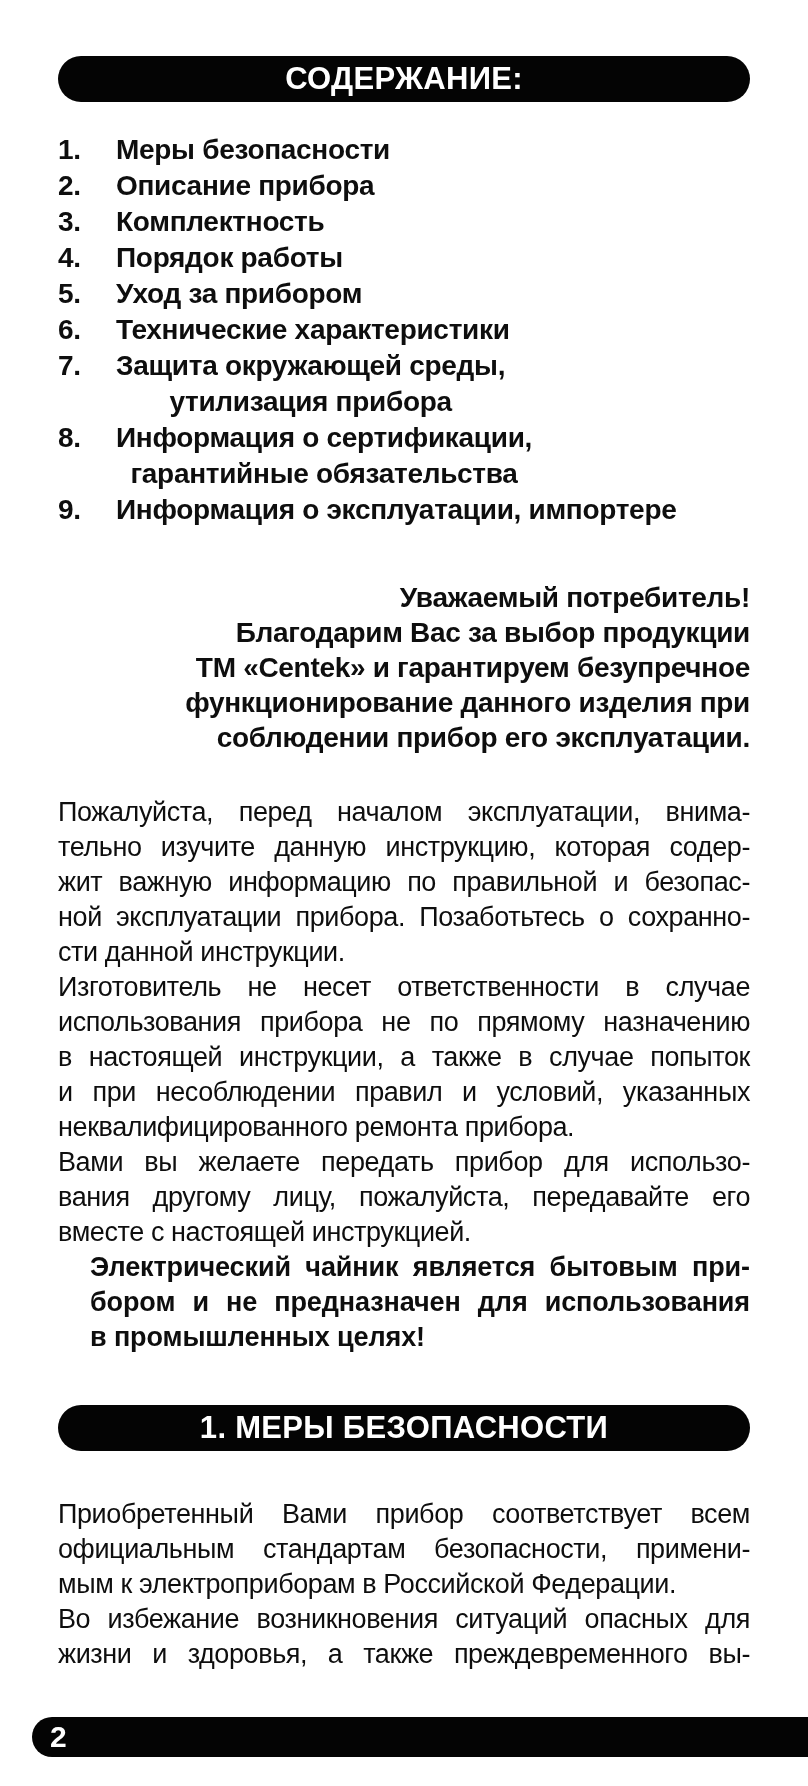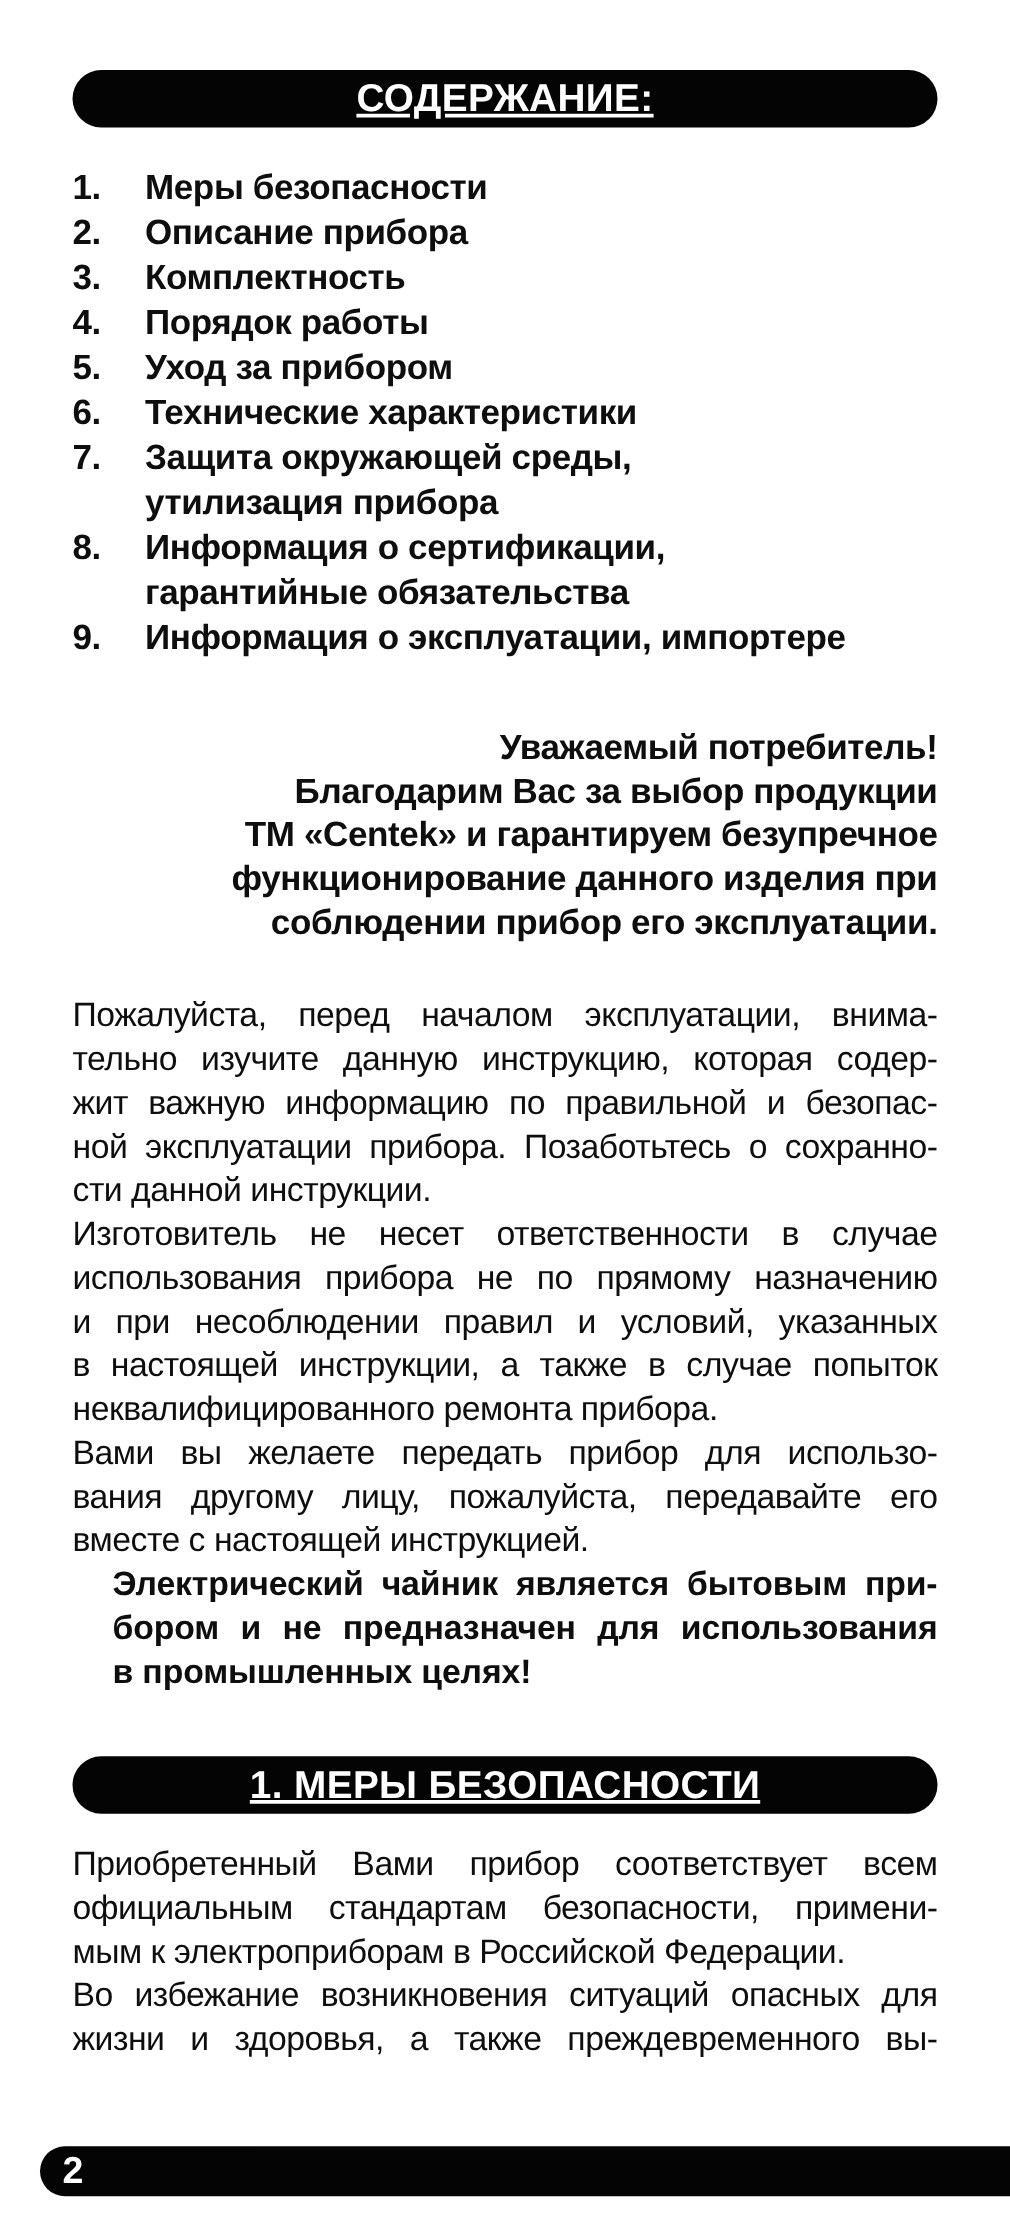--- a/index.html
+++ b/index.html
@@ -15,46 +15,45 @@
   }
   .content { padding:56px 58px 0 58px; }
 
   .pill {
     background:#040404; color:#ffffff;
     height:46px; line-height:46px;
     border-radius:23px;
     text-align:center;
     font-weight:bold; font-size:31px;
     letter-spacing:0.3px;
-    text-decoration:underline;
   }
 
   .toc { list-style:none; margin-top:30px; }
   .toc-row {
     display:flex;
     font-weight:bold; font-size:28px; line-height:36px;
     letter-spacing:-0.3px;
   }
   .toc-num { flex:none; width:58px; }
-  .toc-label { white-space:pre-line; }
+  .toc-label { white-space:pre-line;text-align:center; }
 
   .intro {
     margin-top:52px;
     text-align:right;
     font-weight:bold; font-size:28px; line-height:35px;
     letter-spacing:-0.3px;
   }
 
   .body-block { margin-top:40px; font-size:27px; line-height:35px; letter-spacing:-0.4px; }
   .para.bold { font-weight:bold; letter-spacing:-0.1px;margin-left:32px; }
   .line { text-align:justify; text-align-last:justify; }
   .line.last { text-align:center; text-align-last:left; }
 
   .section-pill { margin-top:50px; }
-  .section-text { margin-top:23px; }
+  .section-text { margin-top:46px; }
 
   .page-footer {
     position:absolute;
     top:1717px; left:32px; right:0;
     height:40px;
     background:#040404;
     border-radius:20px 0 0 20px;
     color:#ffffff;
   }
   .page-num {
@@ -126,22 +125,22 @@
         <div class="para">
           <div class="line">Пожалуйста, перед началом эксплуатации, внима-</div>
           <div class="line">тельно изучите данную инструкцию, которая содер-</div>
           <div class="line">жит важную информацию по правильной и безопас-</div>
           <div class="line">ной эксплуатации прибора. Позаботьтесь о сохранно-</div>
           <div class="line last">сти данной инструкции.</div>
         </div>
         <div class="para">
           <div class="line">Изготовитель не несет ответственности в случае</div>
           <div class="line">использования прибора не по прямому назначению</div>
+          <div class="line">в настоящей инструкции, а также в случае попыток</div>
           <div class="line">и при несоблюдении правил и условий, указанных</div>
-          <div class="line">в настоящей инструкции, а также в случае попыток</div>
           <div class="line last">неквалифицированного ремонта прибора.</div>
         </div>
         <div class="para">
           <div class="line">Вами вы желаете передать прибор для использо-</div>
           <div class="line">вания другому лицу, пожалуйста, передавайте его</div>
           <div class="line last">вместе с настоящей инструкцией.</div>
         </div>
         <div class="para bold">
           <div class="line">Электрический чайник является бытовым при-</div>
           <div class="line">бором и не предназначен для использования</div>

